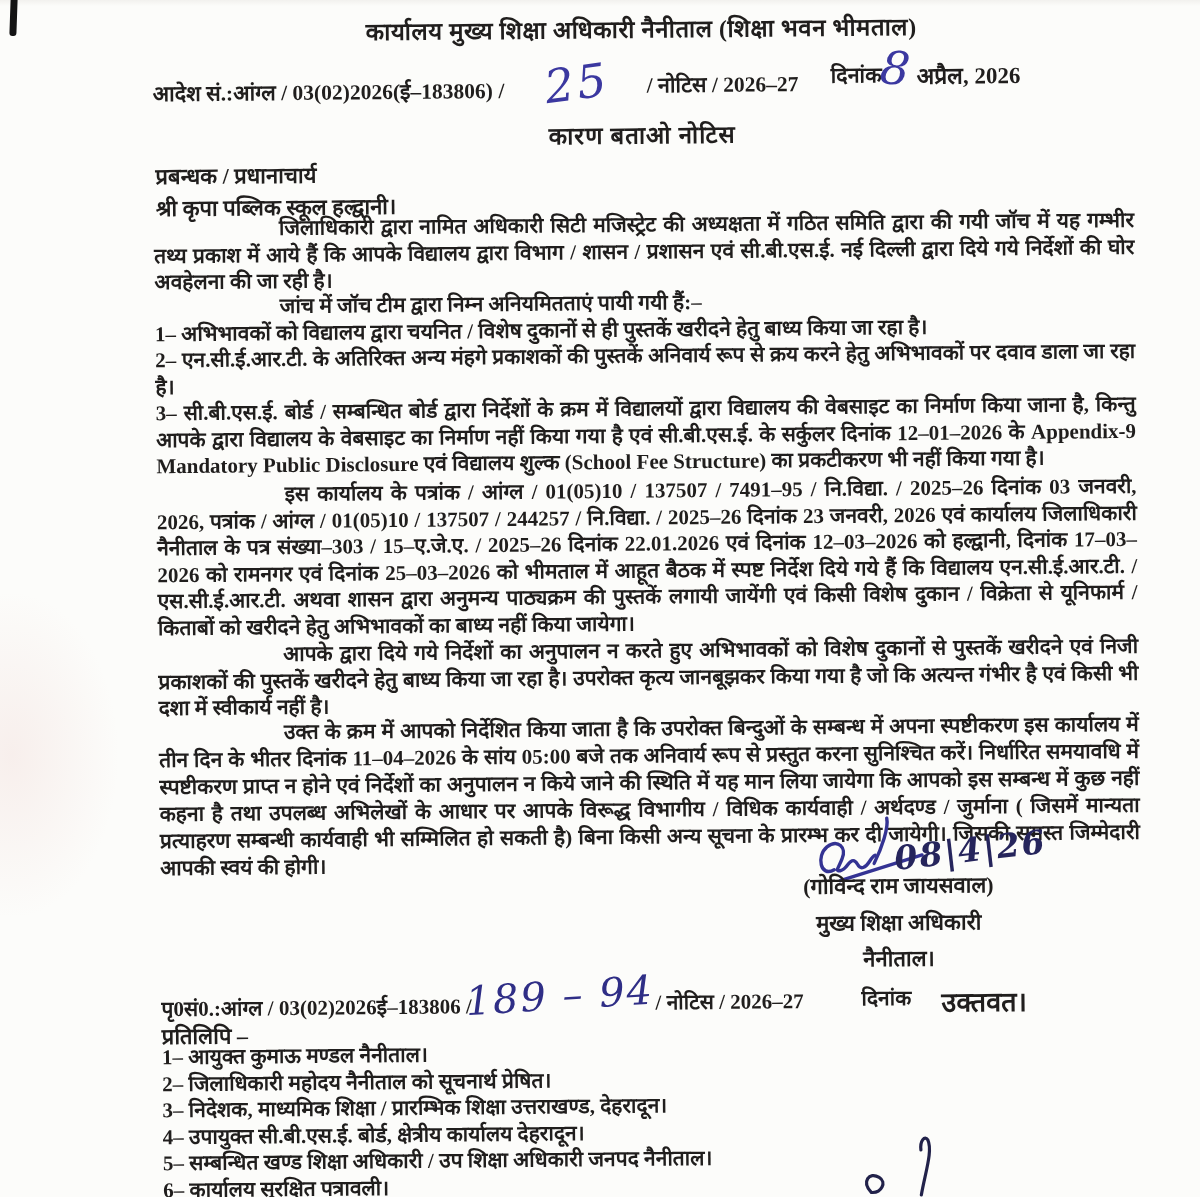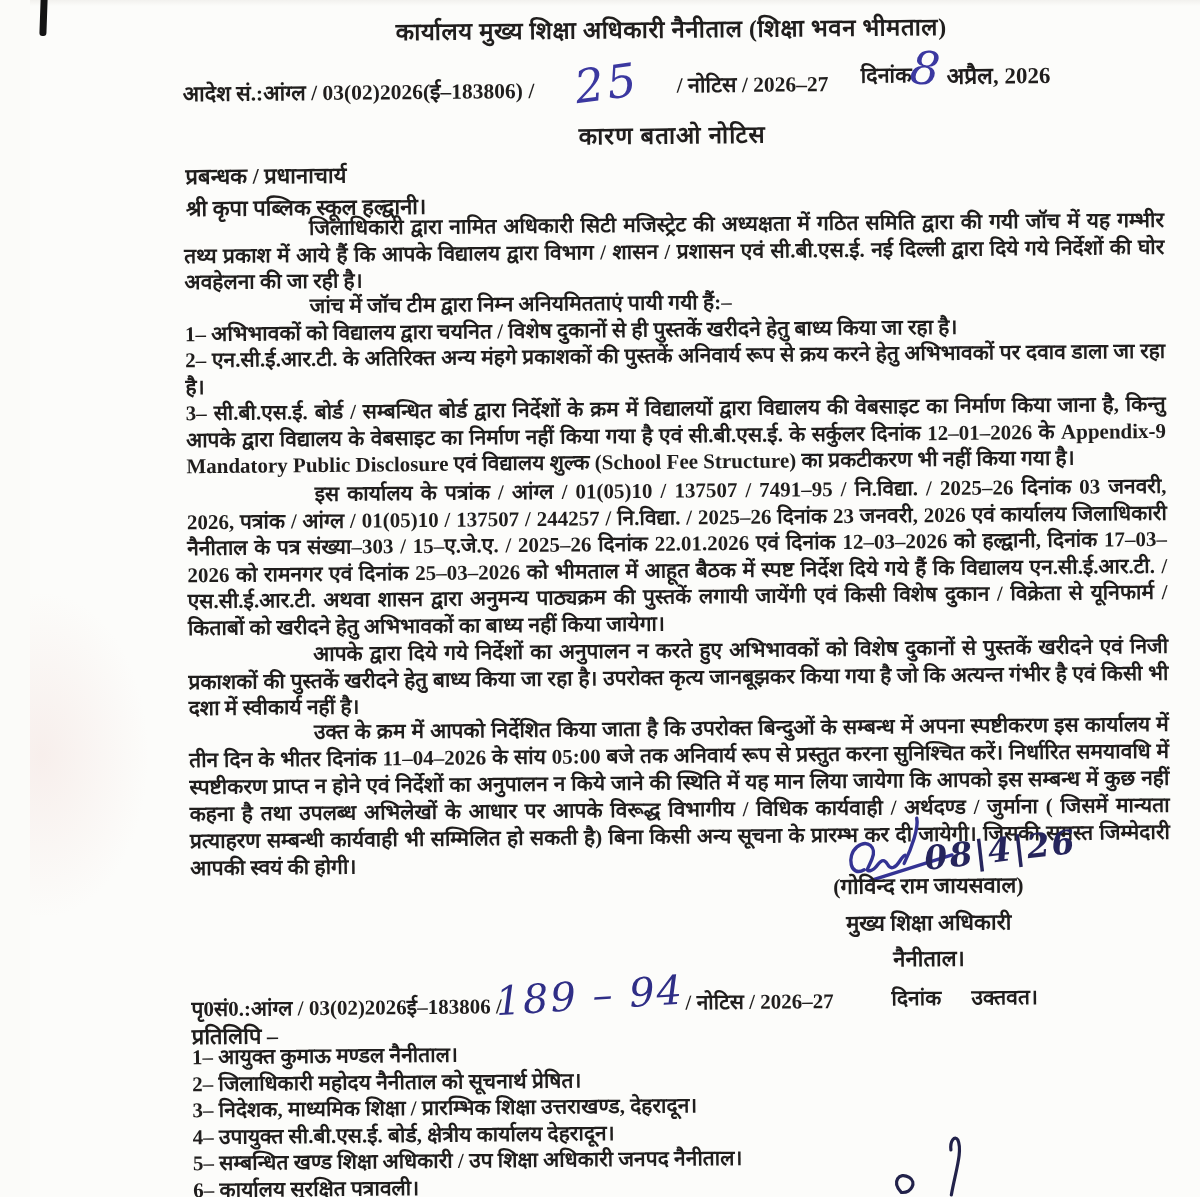--- a/index.html
+++ b/index.html
@@ -3,21 +3,21 @@
 <meta charset="utf-8">
 <style>
   html,body{margin:0;padding:0;}
   body{
     width:1200px;height:1197px;position:relative;overflow:hidden;
     background:#fbfbf9;
     font-family:"Liberation Serif","DejaVu Serif",serif;
     color:#201e1d;
   }
   .page{position:absolute;inset:0;background:
-    linear-gradient(180deg,#f2f1ee 0px,#fcfcfa 6px),#fcfcfa; margin-left: 30px;}
+    linear-gradient(180deg,#f2f1ee 0px,#fcfcfa 6px),#fcfcfa;}
   .scan-tint{position:absolute;left:0;top:590px;width:120px;height:330px;
     background:radial-gradient(ellipse at 10% 50%,rgba(226,178,172,0.18),rgba(255,255,255,0) 70%);
     pointer-events:none;}
   .content{position:absolute;left:0;top:0;width:1200px;height:1197px;
     transform:rotate(-0.55deg);transform-origin:600px 640px;}
   .hw{color:#3b38a0;font-style:italic;font-family:"DejaVu Serif","Liberation Serif",serif;}
   .abs{position:absolute;}
   .doc-header{left:158px;top:12px;width:978px;text-align:center;
     font-size:24px;font-weight:700;letter-spacing:0.5px;}
   .ref-prefix{left:158px;top:74px;font-size:21.5px;font-weight:700;}
@@ -45,21 +45,21 @@
   .sig-desig{font-size:22px;font-weight:700;margin-top:7px;}
   .sig-place{font-size:22px;font-weight:700;margin-top:6px;}
   .sig-svg{left:808px;top:820px;}
   .hw-sig-date{left:892px;top:834px;font-size:33px;transform:rotate(-6deg);
     color:#26255c;letter-spacing:2px;font-weight:700;}
   .end-prefix{left:158px;top:990px;font-size:21px;font-weight:700;}
   .hw-dispatch{left:462px;top:972px;font-size:40px;transform:rotate(-3deg);
     letter-spacing:2px;color:#2f2e86;}
   .end-middle{left:652px;top:988px;font-size:21px;font-weight:700;}
   .end-date-label{left:858px;top:986px;font-size:21px;font-weight:700;}
-  .end-date-value{left:938px;top:986px;font-size:21px;font-weight:700;}
+  .end-date-value{left:938px;top:986px;font-size:27px;font-weight:700;}
   .copy-label{left:158px;top:1016px;font-size:22px;font-weight:700;}
   .copies{left:158px;top:1040px;width:980px;font-size:21px;line-height:26.6px;font-weight:700;}
   .copies div{white-space:nowrap;}
   .edge-mark{left:10px;top:-2px;width:7px;height:38px;background:#141414;
     border-radius:0 0 3px 3px;transform:rotate(2deg);}
   .bottom-sig-svg{left:836px;top:1138px;}
   svg{overflow:visible;}
 </style>
 </head>
 <body>

